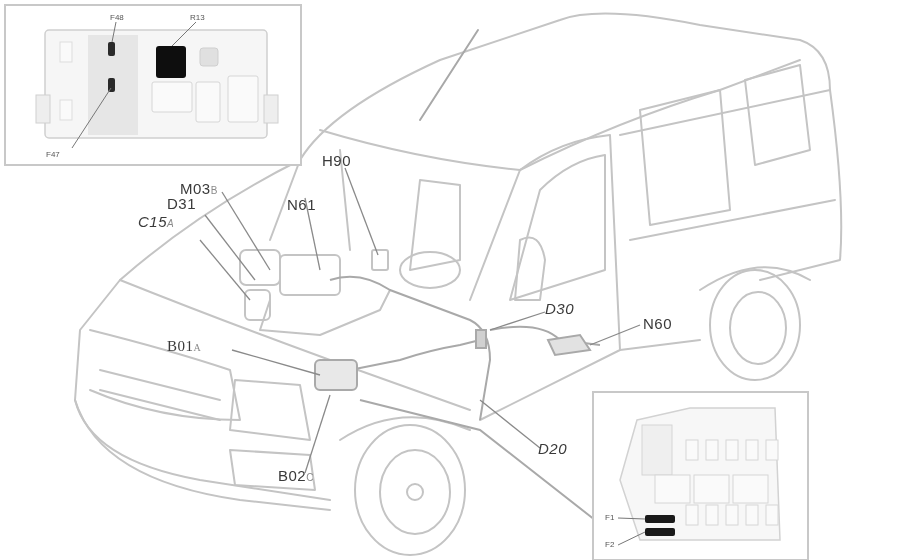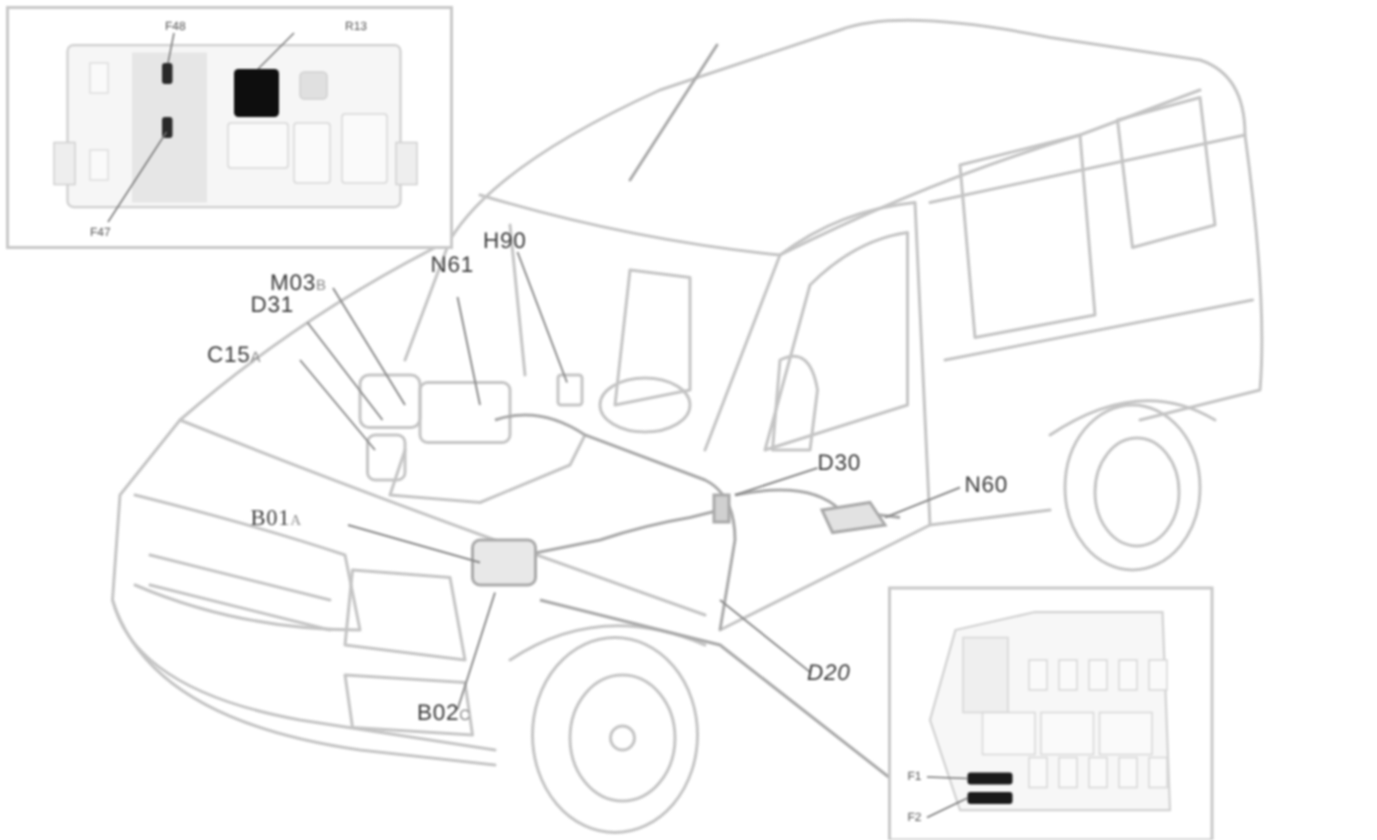--- a/index.html
+++ b/index.html
@@ -129,27 +129,27 @@
     </g>
     <rect x="645" y="515" width="30" height="8" rx="2" fill="#1a1a1a"></rect>
     <rect x="645" y="528" width="30" height="8" rx="2" fill="#1a1a1a"></rect>
     <path d="M618 518 L645 519" stroke="#777" stroke-width="1"></path>
     <path d="M618 545 L645 532" stroke="#777" stroke-width="1"></path>
   </g>
 </svg>
 
 <div class="lbl" style="left:180px;top:180px;"><span>M03</span><small>B</small></div>
 <div class="lbl" style="left:167px;top:195px;"><span>D31</span></div>
-<div class="lbl" style="left:138px;top:228px;"><span>C15</span><small>A</small></div>
-<div class="lbl" style="left:287px;top:168px;"><span>N61</span></div>
+<div class="lbl" style="left:138px;top:213px;font-style:italic;"><span>C15</span><small>A</small></div>
+<div class="lbl" style="left:287px;top:196px;"><span>N61</span></div>
 <div class="lbl" style="left:322px;top:152px;"><span>H90</span></div>
 <div class="lbl" style="left:167px;top:338px;font-family:Liberation Serif, serif;"><span>B01</span><small>A</small></div>
 <div class="lbl" style="left:278px;top:467px;"><span>B02</span><small>C</small></div>
-<div class="lbl" style="left:545px;top:300px;"><span>D30</span></div>
+<div class="lbl" style="left:545px;top:300px;font-style:italic;"><span>D30</span></div>
 <div class="lbl" style="left:643px;top:315px;"><span>N60</span></div>
 <div class="lbl" style="left:538px;top:440px;font-style:italic;"><span>D20</span></div>
 
 <div class="lbl-sm" style="left:110px;top:13px;">F48</div>
-<div class="lbl-sm" style="left:190px;top:13px;margin-left:40px;">R13</div>
-<div class="lbl-sm" style="left:60px;top:150px;">F47</div>
+<div class="lbl-sm" style="left:190px;top:13px;">R13</div>
+<div class="lbl-sm" style="left:46px;top:150px;">F47</div>
 <div class="lbl-sm" style="left:605px;top:513px;">F1</div>
 <div class="lbl-sm" style="left:605px;top:540px;">F2</div>
 </div>
 
 </body></html>

